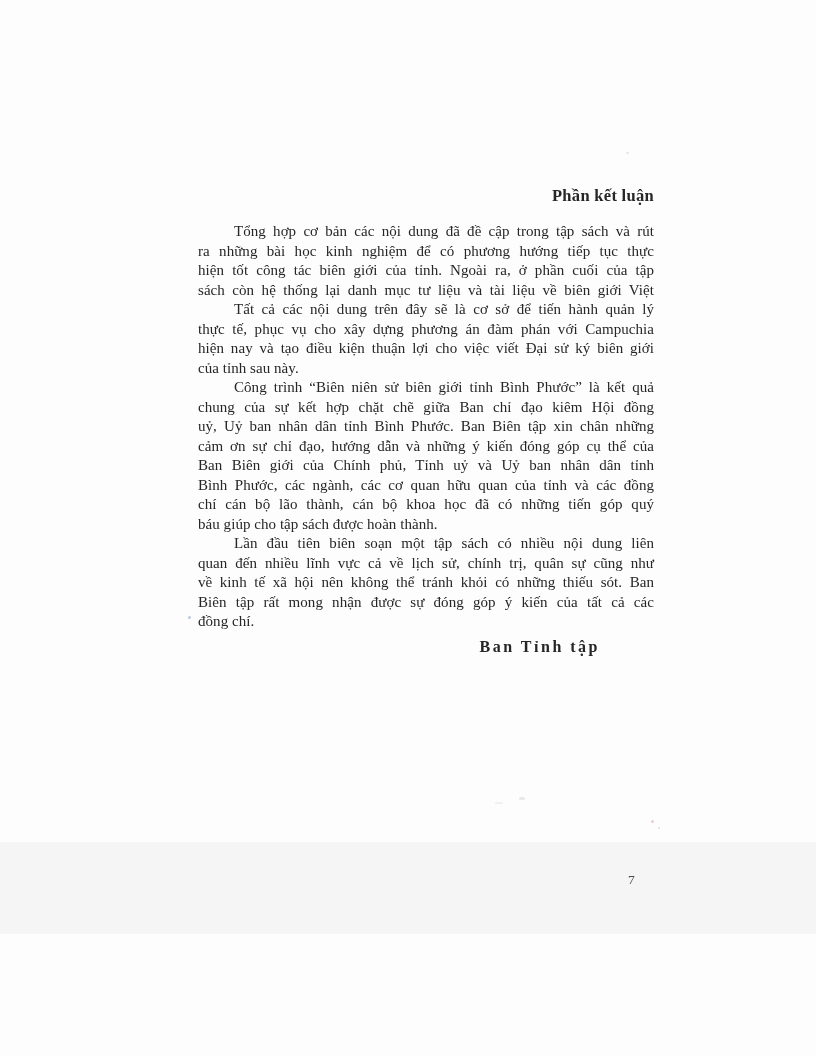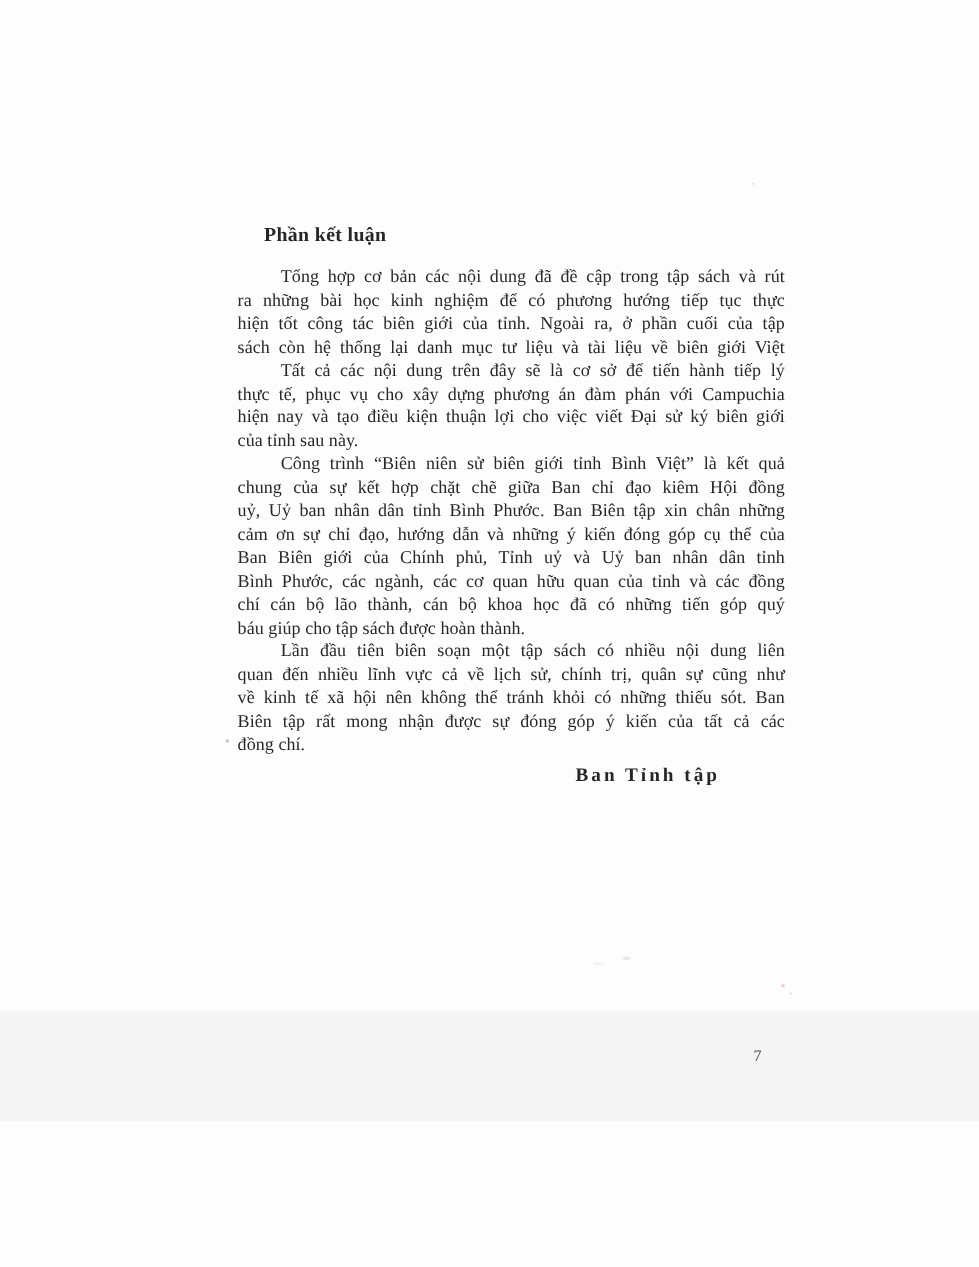--- a/index.html
+++ b/index.html
@@ -31,21 +31,21 @@
     top: 186px;
     width: 456px;
   }
   .doc-title {
     margin: 0 0 16px 0;
     padding-left: 22px;           
     height: 20px;
     font-size: 16.5px;
     line-height: 20px;
     font-weight: bold;
-    text-align: left;
+    text-align: right;
     letter-spacing: 0.3px;
   }
   .para {
     margin: 0;
   }
   .line {
     font-size: 15px;
     line-height: 19.5px;
     height: 19.5px;
     text-align: justify;
@@ -101,28 +101,28 @@
     <h1 class="doc-title">Phần kết luận</h1>
 
     <div class="para">
       <div class="line first">Tổng hợp cơ bản các nội dung đã đề cập trong tập sách và rút</div>
       <div class="line">ra những bài học kinh nghiệm để có phương hướng tiếp tục thực</div>
       <div class="line">hiện tốt công tác biên giới của tỉnh. Ngoài ra, ở phần cuối của tập</div>
       <div class="line">sách còn hệ thống lại danh mục tư liệu và tài liệu về biên giới Việt</div>
     </div>
 
     <div class="para">
-      <div class="line first">Tất cả các nội dung trên đây sẽ là cơ sở để tiến hành tiếp lý</div>
+      <div class="line first">Tất cả các nội dung trên đây sẽ là cơ sở để tiến hành quản lý</div>
       <div class="line">thực tế, phục vụ cho xây dựng phương án đàm phán với Campuchia</div>
       <div class="line">hiện nay và tạo điều kiện thuận lợi cho việc viết Đại sử ký biên giới</div>
       <div class="line last">của tỉnh sau này.</div>
     </div>
 
     <div class="para">
-      <div class="line first">Công trình “Biên niên sử biên giới tỉnh Bình Việt” là kết quả</div>
+      <div class="line first">Công trình “Biên niên sử biên giới tỉnh Bình Phước” là kết quả</div>
       <div class="line">chung của sự kết hợp chặt chẽ giữa Ban chỉ đạo kiêm Hội đồng</div>
       <div class="line">uỷ, Uỷ ban nhân dân tỉnh Bình Phước. Ban Biên tập xin chân những</div>
       <div class="line">cảm ơn sự chỉ đạo, hướng dẫn và những ý kiến đóng góp cụ thể của</div>
       <div class="line">Ban Biên giới của Chính phủ, Tỉnh uỷ và Uỷ ban nhân dân tỉnh</div>
       <div class="line">Bình Phước, các ngành, các cơ quan hữu quan của tỉnh và các đồng</div>
       <div class="line">chí cán bộ lão thành, cán bộ khoa học đã có những tiến góp quý</div>
       <div class="line last">báu giúp cho tập sách được hoàn thành.</div>
     </div>
 
     <div class="para">

